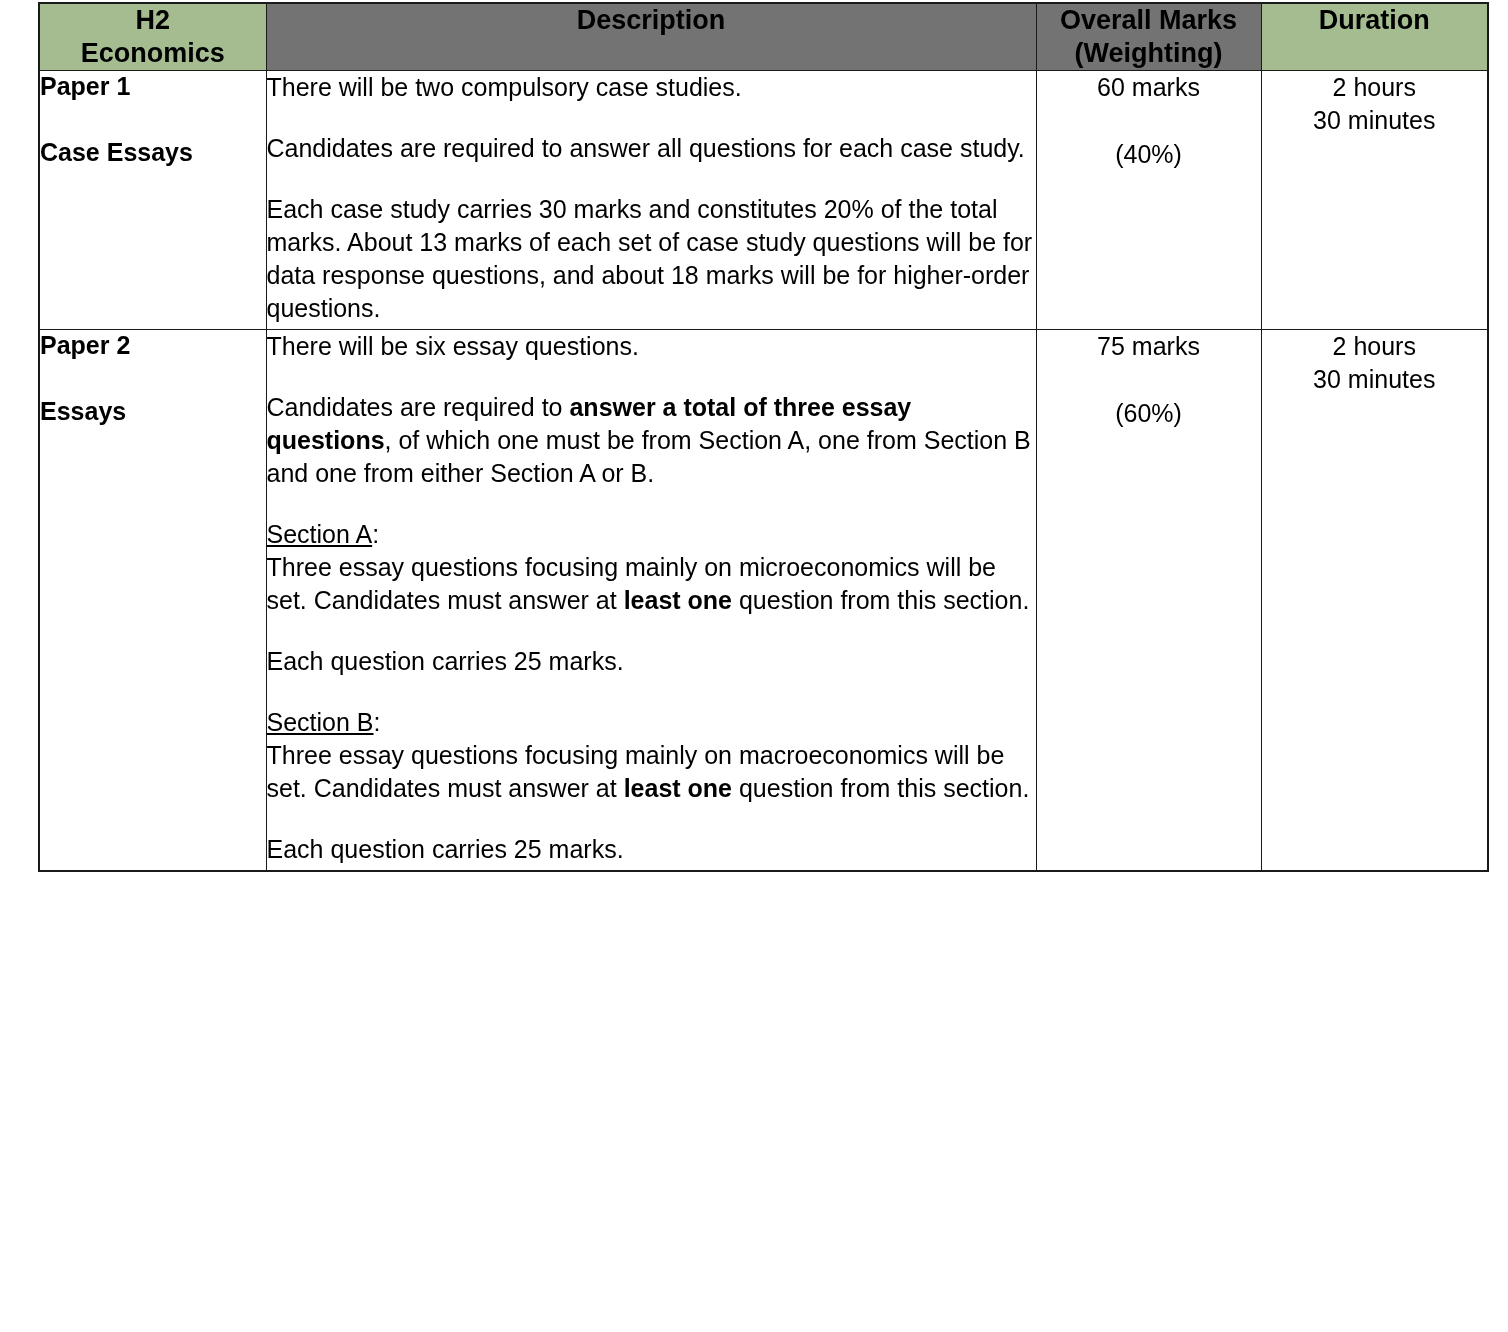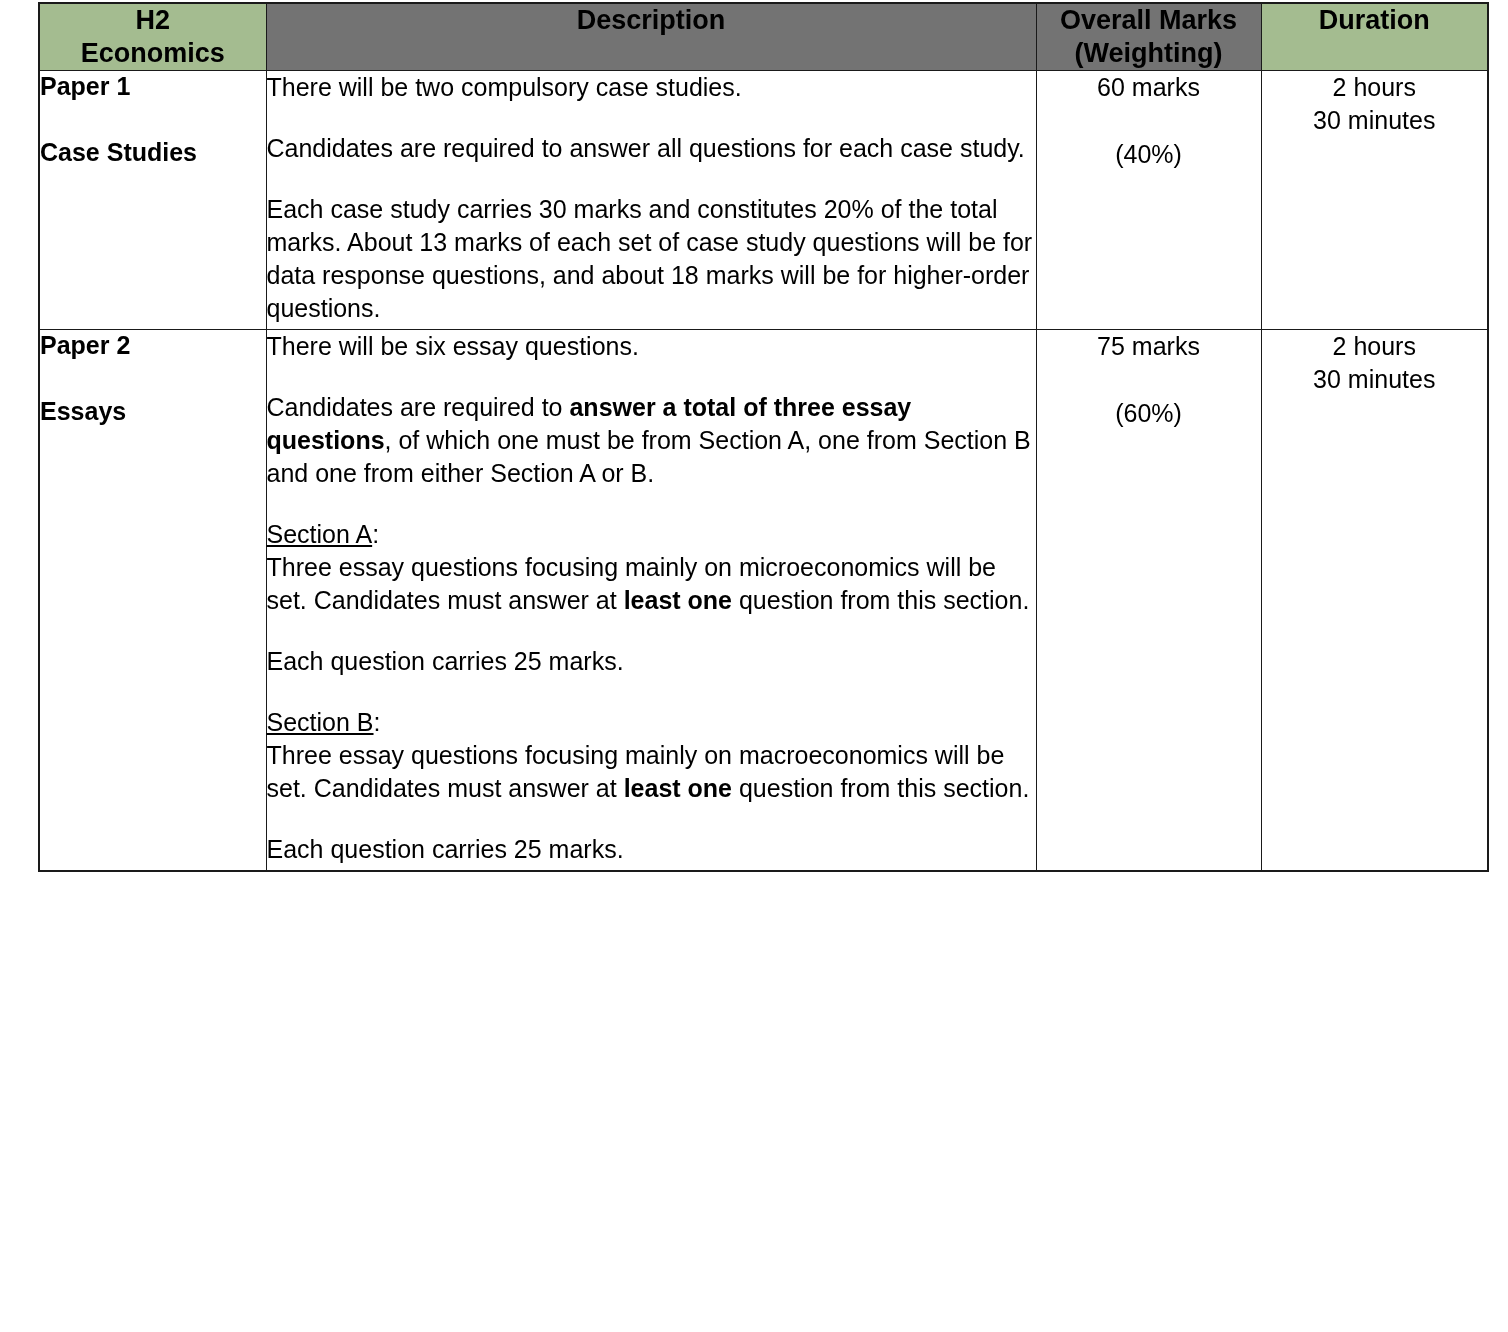--- a/index.html
+++ b/index.html
@@ -131,21 +131,21 @@
         </th>
         <th style="background: rgb(164, 188, 144);">Duration</th>
       </tr>
     </thead>
 
     <tbody>
 
       <tr>
         <td class="paper-cell">
           <span class="paper-name">Paper 1</span>
-          <span class="paper-type">Case Studies</span>
+          <span class="paper-type">Case Essays</span>
         </td>
         <td class="desc-cell">
           <p>There will be two compulsory case studies.</p>
           <p>Candidates are required to answer all questions for each case study.</p>
           <p>Each case study carries 30 marks and constitutes 20% of the total marks. About 13 marks of each set of case study questions will be for data response questions, and about 18 marks will be for higher-order questions.</p>
         </td>
         <td class="marks-cell">
           <span class="marks-total">60 marks</span>
           <span class="marks-weight">(40%)</span>
         </td>

